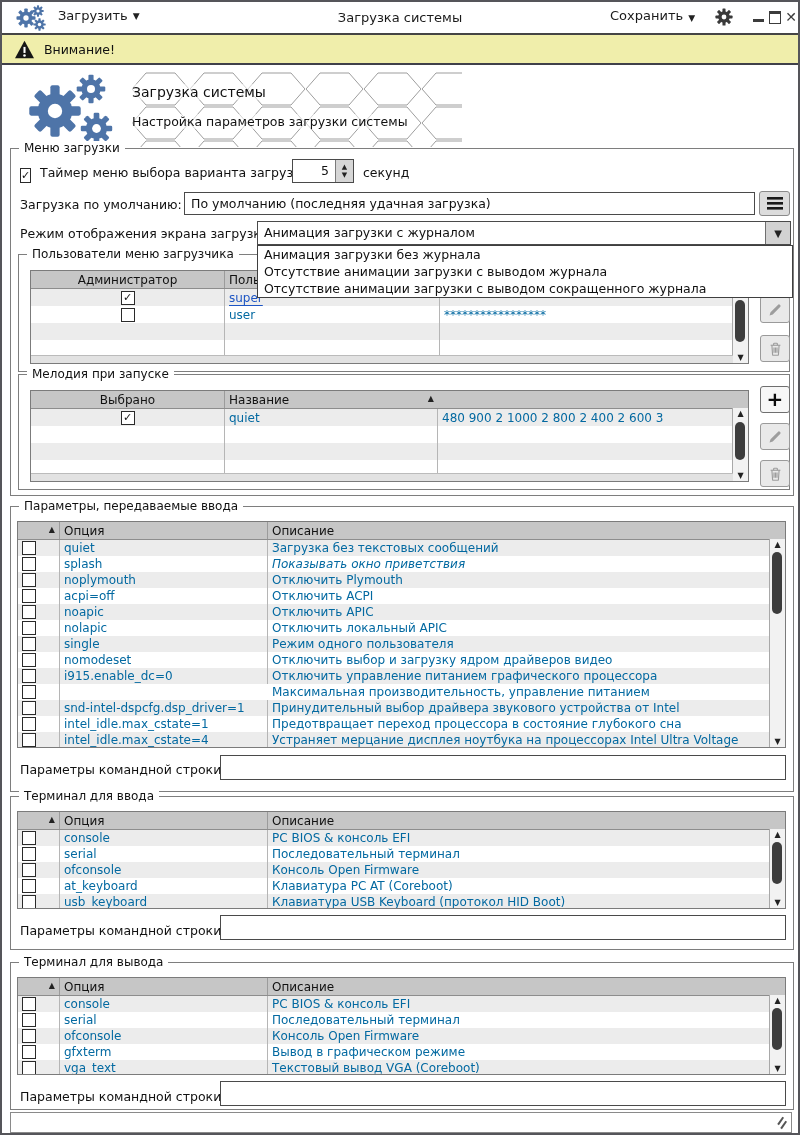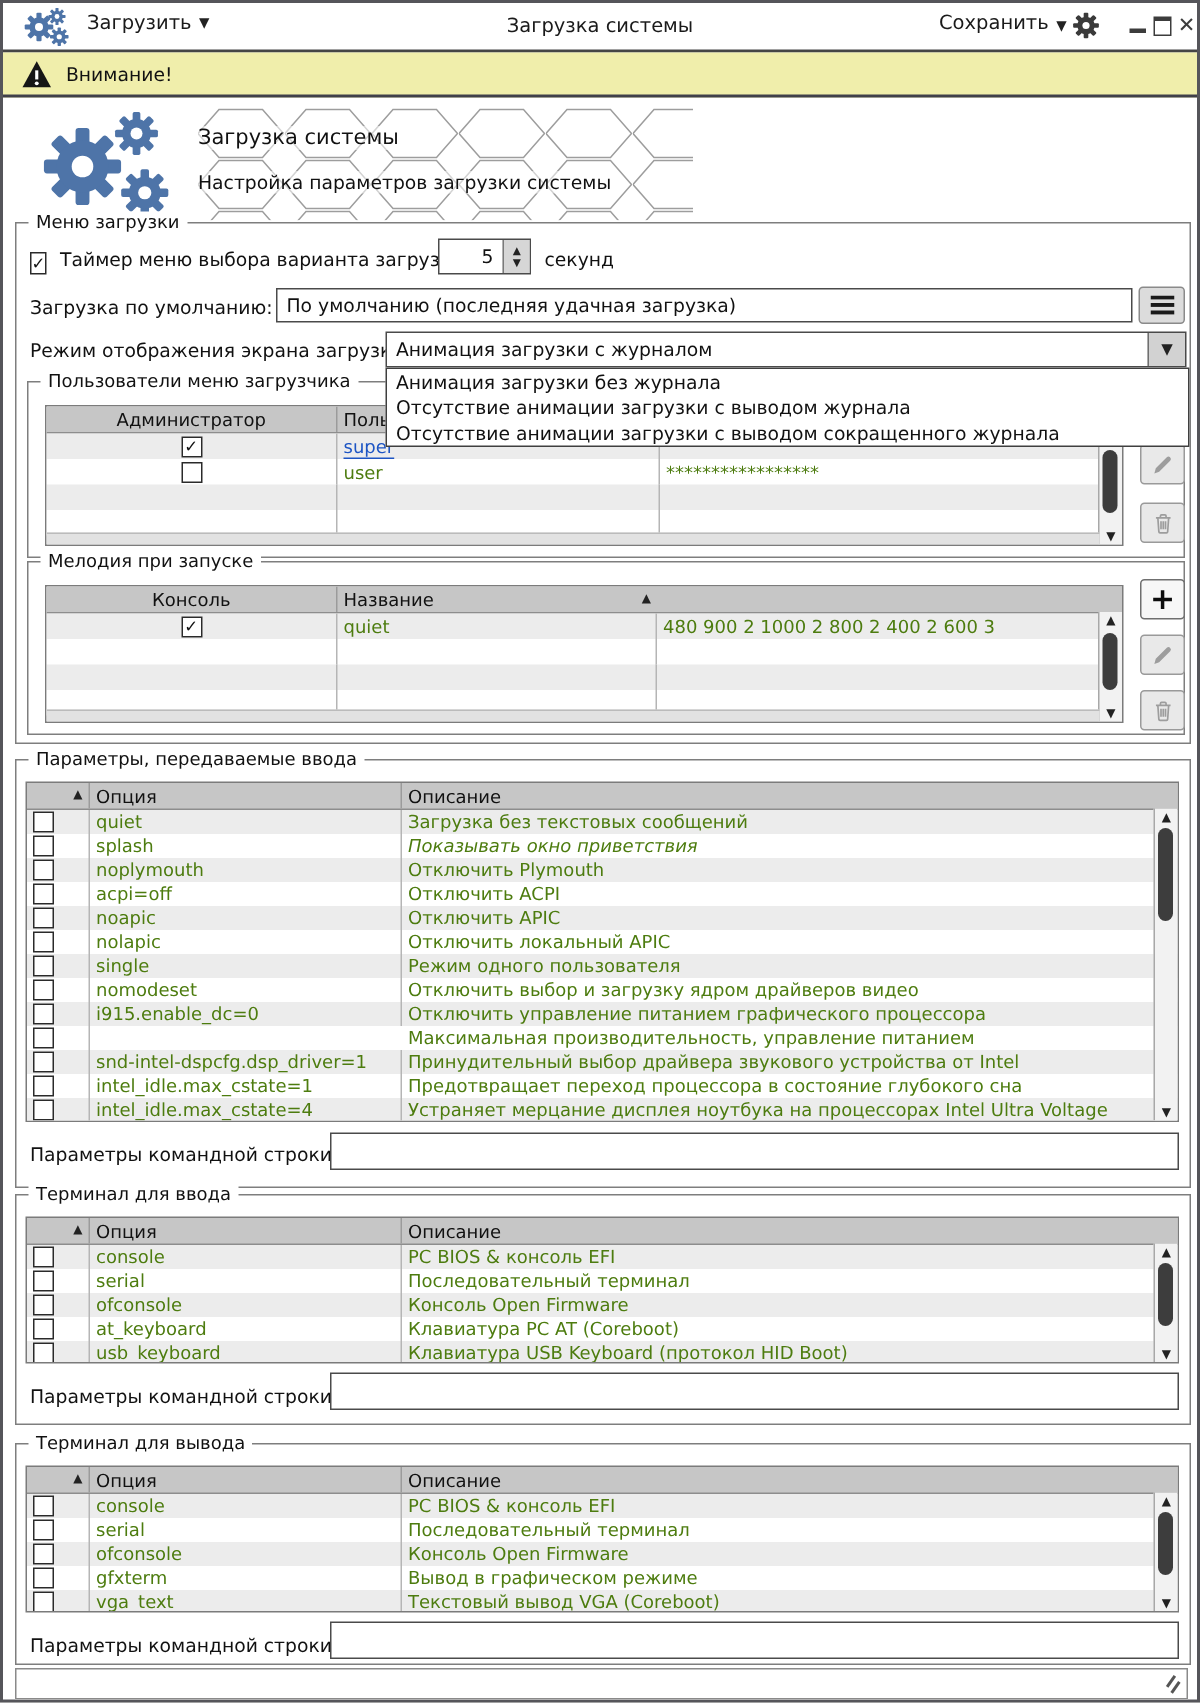--- a/index.html
+++ b/index.html
@@ -51,21 +51,21 @@
       white-space:nowrap;overflow:hidden;display:flex;align-items:center;}
   .th:last-child{border-right:none;}
   .th.ctr{justify-content:center;}
   .sorta{position:absolute;right:4px;top:3px;font-size:8px;color:#222;}
   .trow{display:flex;background:#fff;}
   .trow.odd{background:#ececec;}
   .td{box-sizing:border-box;border-right:1px solid #b5b5b5;padding:0 4px;display:flex;align-items:center;
       white-space:nowrap;overflow:hidden;}
   .td:last-child{border-right:none;}
   .td.ctr{justify-content:center;}
-  .ct{font-size:12px;color:#4d7c0f;}
+  .ct{font-size:12px;color:#0369a1;}
   .ct.lnk{color:#1d55c4;text-decoration:underline;text-decoration-thickness:2px;text-underline-offset:3px;}
   .cb{width:12px;height:12px;border:1.4px solid #2a2a2a;background:#fff;font-size:11px;line-height:11px;
       font-weight:bold;color:#111;text-align:center;box-sizing:content-box;}
   .vscroll{position:absolute;right:0;width:15px;bottom:0;background:#f2f2f2;border-left:1px solid #a8a8a8;}
   .sarr{position:absolute;left:0;width:100%;text-align:center;font-size:8px;color:#222;}
   .sarr.up{top:1px;}
   .sarr.dn{bottom:1px;}
   .sthumb{position:absolute;left:2px;width:10px;background:#3d3d3d;border-radius:5px;}
   .hstrip{position:absolute;left:0;bottom:0;height:7px;width:calc(100% - 15px);background:#e2e2e2;border-top:1px solid #bbb;}
   
@@ -110,21 +110,21 @@
         <use href="#gear" x="2" y="3" width="20" height="20"></use>
         <use href="#gear" x="18" y="0" width="12" height="12"></use>
         <use href="#gear" x="19" y="13" width="13" height="13"></use>
       </svg>
     </span>
     <span class="tbtn" style="left:56px;">
       <span>Загрузить</span>
       <span class="caret">▼</span>
     </span>
     <span id="tb-title">Загрузка системы</span>
-    <span class="tbtn" style="left:624px;align-items:flex-end;">
+    <span class="tbtn" style="left:608px;align-items:flex-end;">
       <span>Сохранить</span>
       <span class="caret">▼</span>
     </span>
     <span class="abs" style="left:712px;top:5px;width:20px;height:20px;">
       <svg width="20" height="20" viewBox="0 0 20 20" fill="#3a3a3a">
           <use href="#gear" x="1" y="1" width="18" height="18"></use>
         </svg>
     </span>
     <span class="winctl" style="left:748px;">
         <span class="minbar"></span>
@@ -269,21 +269,21 @@
       <path d="M8 8.5 v7 M10 8.5 v7 M12 8.5 v7"></path>
     </svg>
   </div>
 
   <div class="grp" style="left:16px;top:372px;width:770px;height:114px;">
     <span class="leg">Мелодия при запуске</span>
   </div>
   <div class="tbl" id="melody-table" style="left:28px;top:388px;width:719px;height:92px;">
       <div class="thead" style="height: 17px;">
         <div class="th ctr" style="width: 194px;">
-          <div class="hlab" style="font-size: 12px;">Консоль</div>
+          <div class="hlab" style="font-size: 12px;">Выбрано</div>
         </div>
         <div class="th" style="width: 213px;">
           <div class="hlab" style="font-size: 12px;">Название</div>
           <div class="sorta">▲</div>
         </div>
       </div>
       <div class="trow odd" style="height: 17px;">
         <div class="td ctr" style="width: 194px;">
           <div class="cb on">✓</div>
         </div>

